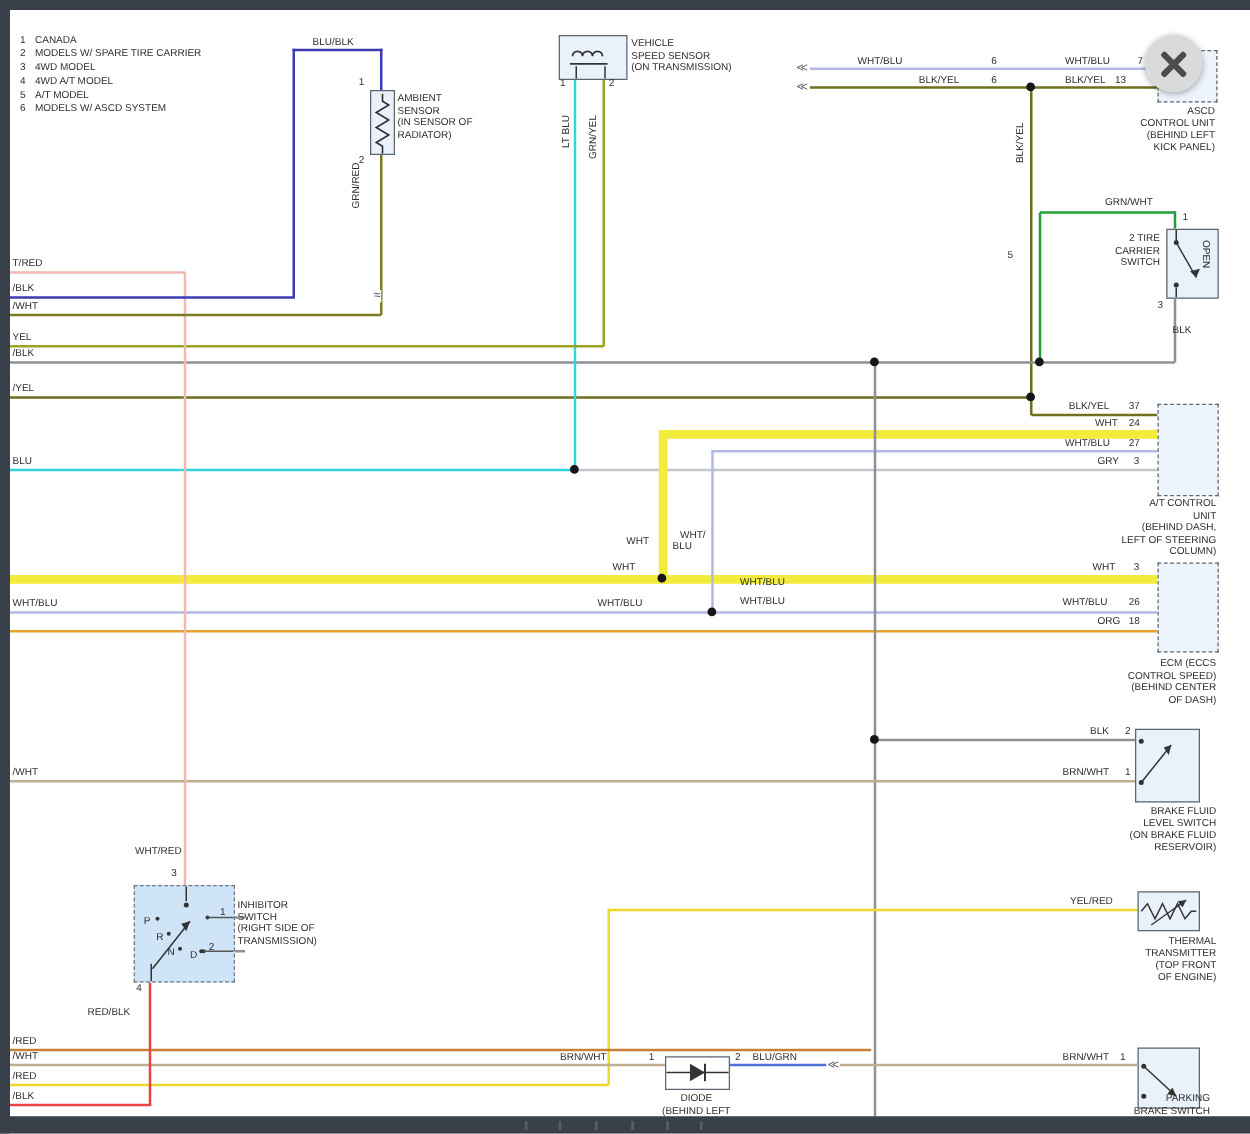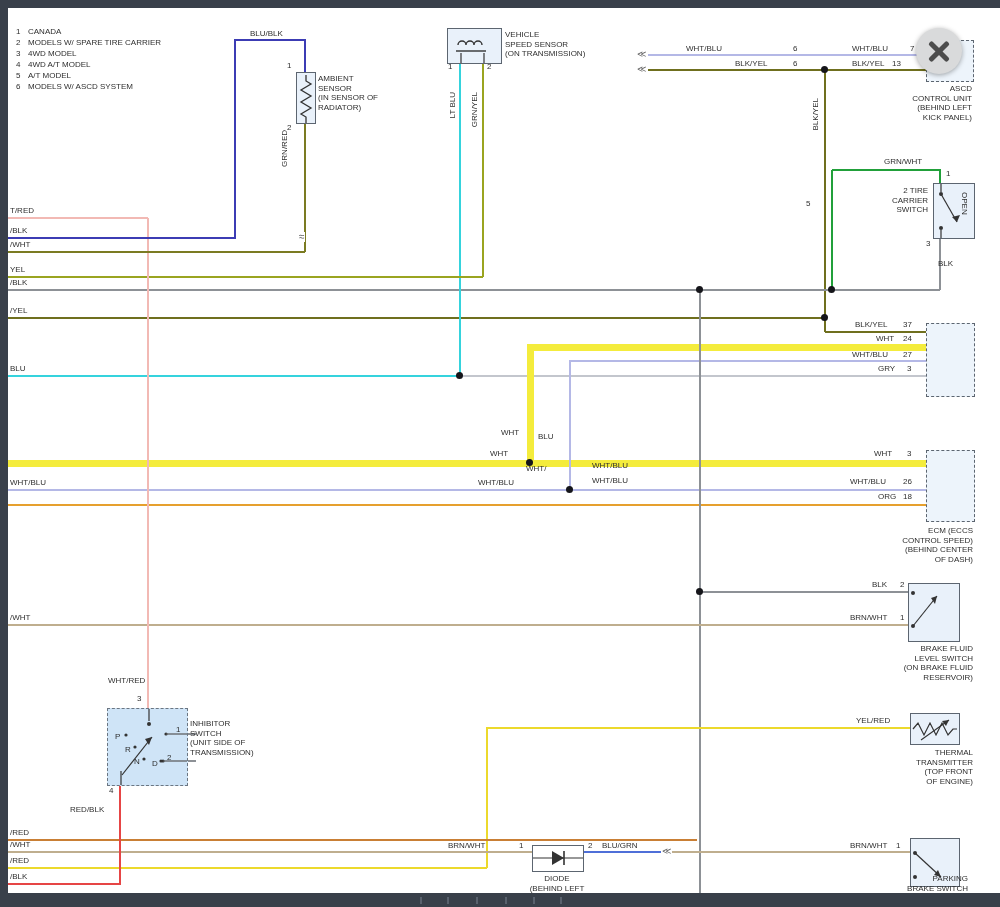--- a/index.html
+++ b/index.html
@@ -229,20 +229,27 @@
     <div>ASCD</div>
     <div>CONTROL UNIT</div>
     <div>(BEHIND LEFT</div>
     <div>KICK PANEL)</div>
   </div>
   <div class="tb rt" style="left:868px;top:186px;width:60px;">
     <div>2  TIRE</div>
     <div>CARRIER</div>
     <div>SWITCH</div>
   </div>
+  <div class="tb rt" style="left:885px;top:398px;width:88px;">
+    <div>A/T CONTROL</div>
+    <div>UNIT</div>
+    <div>(BEHIND DASH,</div>
+    <div>LEFT OF STEERING</div>
+    <div>COLUMN)</div>
+  </div>
   <div class="tb rt" style="left:885px;top:526px;width:88px;">
     <div>ECM (ECCS</div>
     <div>CONTROL SPEED)</div>
     <div>(BEHIND CENTER</div>
     <div>OF DASH)</div>
   </div>
   <div class="tb rt" style="left:885px;top:644px;width:88px;">
     <div>BRAKE FLUID</div>
     <div>LEVEL SWITCH</div>
     <div>(ON BRAKE FLUID</div>
@@ -259,21 +266,21 @@
     <div>BRAKE SWITCH</div>
   </div>
   <div class="tb ct" style="left:520px;top:874px;width:74px;">
     <div>DIODE</div>
     <div>(BEHIND LEFT</div>
     <div>SIDE OF GLOVE</div>
   </div>
   <div class="tb" style="left:190px;top:719px;">
     <div>INHIBITOR</div>
     <div>SWITCH</div>
-    <div>(UNIT SIDE OF</div>
+    <div>(RIGHT SIDE OF</div>
     <div>TRANSMISSION)</div>
   </div>
 
   <div class="legend-row" style="left:16px;top:28px;"><span class="legend-num">1</span><span>CANADA</span></div>
   <div class="legend-row" style="left:16px;top:39px;"><span class="legend-num">2</span><span>MODELS W/ SPARE TIRE CARRIER</span></div>
   <div class="legend-row" style="left:16px;top:50px;"><span class="legend-num">3</span><span>4WD MODEL</span></div>
   <div class="legend-row" style="left:16px;top:61px;"><span class="legend-num">4</span><span>4WD A/T MODEL</span></div>
   <div class="legend-row" style="left:16px;top:72px;"><span class="legend-num">5</span><span>A/T MODEL</span></div>
   <div class="legend-row" style="left:16px;top:83px;"><span class="legend-num">6</span><span>MODELS W/ ASCD SYSTEM</span></div>
 
@@ -321,21 +328,21 @@
   <div class="lbl" style="left:855px;top:321px;">BLK/YEL</div>
   <div class="lbl" style="left:903px;top:321px;">37</div>
   <div class="lbl" style="left:876px;top:335px;">WHT</div>
   <div class="lbl" style="left:903px;top:335px;">24</div>
   <div class="lbl" style="left:852px;top:351px;">WHT/BLU</div>
   <div class="lbl" style="left:903px;top:351px;">27</div>
   <div class="lbl" style="left:878px;top:365px;">GRY</div>
   <div class="lbl" style="left:907px;top:365px;">3</div>
 
   <div class="lbl" style="left:501px;top:429px;">WHT</div>
-  <div class="lbl" style="left:526px;top:424px;margin-top:41px;">WHT/</div>
+  <div class="lbl" style="left:544px;top:424px;">WHT/</div>
   <div class="lbl" style="left:538px;top:433px;">BLU</div>
   <div class="lbl" style="left:490px;top:450px;">WHT</div>
 
   <div class="lbl" style="left:874px;top:450px;">WHT</div>
   <div class="lbl" style="left:907px;top:450px;">3</div>
   <div class="lbl" style="left:592px;top:462px;">WHT/BLU</div>
   <div class="lbl" style="left:592px;top:477px;">WHT/BLU</div>
   <div class="lbl" style="left:478px;top:479px;">WHT/BLU</div>
   <div class="lbl" style="left:850px;top:478px;">WHT/BLU</div>
   <div class="lbl" style="left:903px;top:478px;">26</div>

